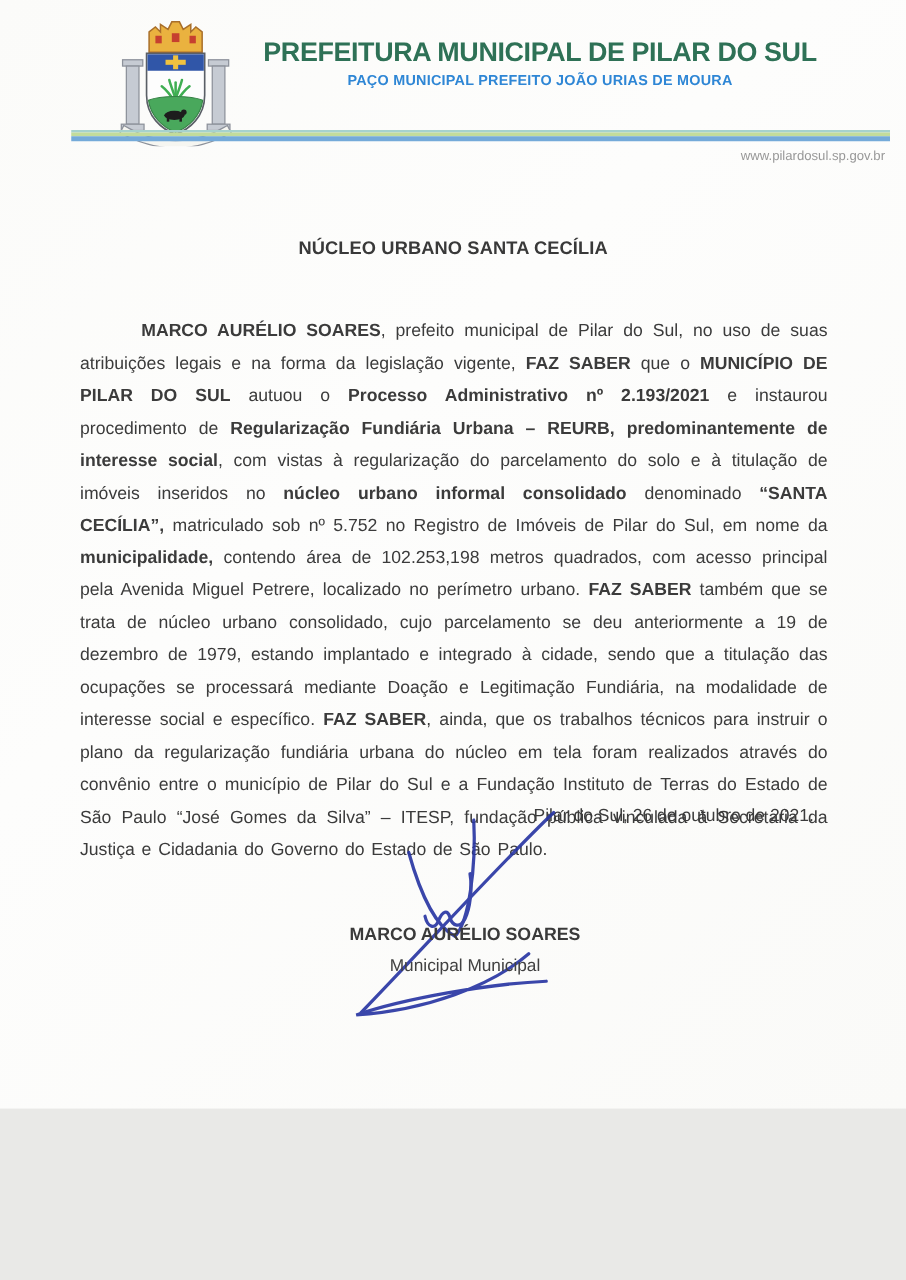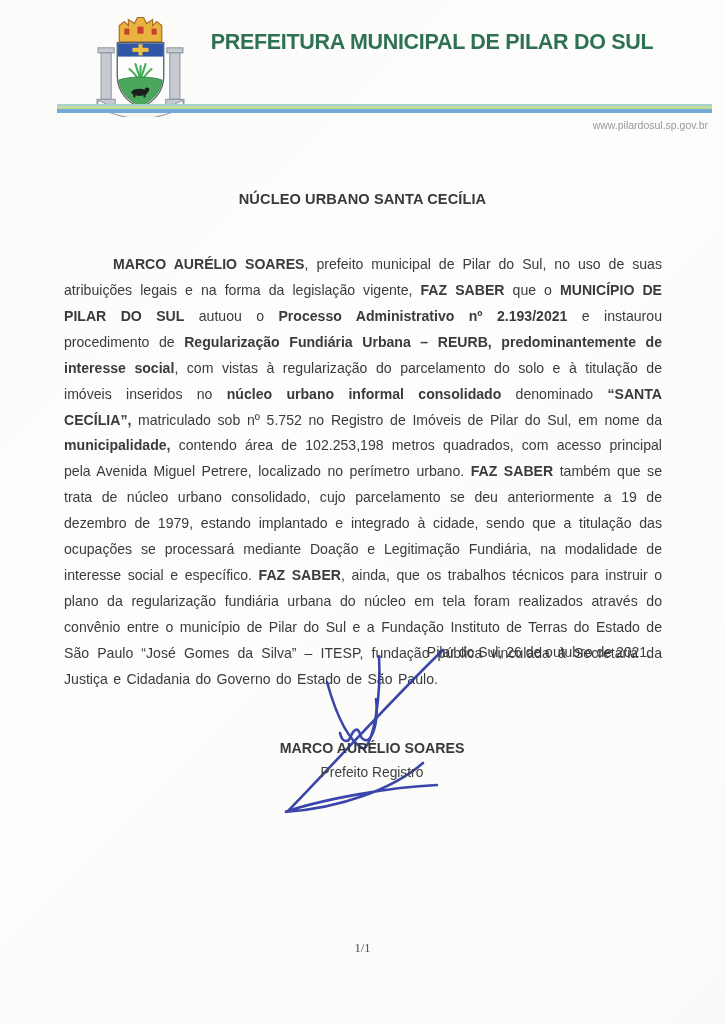--- a/index.html
+++ b/index.html
@@ -5,21 +5,21 @@
   :root{
     --green:#2e7156;
     --blue:#2e86d5;
     --ink:#3b3b3b;
     --sig:#2a37a3;
   }
   html,body{margin:0;padding:0;}
   body{background:#e9e9e7;font-family:"Liberation Sans",sans-serif;}
   .page{
     position:relative;
-    width:725px;height:1024px;
+    width:725px;height:887px;
     margin:0 auto;
     background:linear-gradient(135deg,#fbfbf9 0%,#fdfdfc 40%,#fafaf8 100%);
     overflow:hidden;
     box-shadow:0 0 6px rgba(0,0,0,.25);
   }
   
   .crest{position:absolute;left:93px;top:15px;width:95px;height:102px;}
   .header-text{position:absolute;left:165px;top:30px;width:534px;text-align:center;}
   .header-title{
     font-size:21.5px;font-weight:bold;color:var(--green);
@@ -115,20 +115,21 @@
       <rect x="40" y="77" width="2" height="4"></rect>
       <rect x="50" y="77" width="2" height="4"></rect>
       <circle cx="53.5" cy="73.5" r="2.2"></circle>
     </g>
 
     <path d="M6 84 Q26 96 47 96 Q68 96 88 84 L91 90 Q68 102 47 102 Q26 102 3 90 Z" fill="#f6f6f1" stroke="#8d929b" stroke-width="1"></path>
   </svg>
 
   <div class="header-text">
     <div class="header-title">PREFEITURA MUNICIPAL DE PILAR DO SUL</div>
+    <div class="header-subtitle">PAÇO MUNICIPAL PREFEITO JOÃO URIAS DE MOURA</div>
   </div>
 
   <div class="divider">
     <div class="l1"></div>
       <div class="l2"></div>
       <div class="l3"></div>
   </div>
 
   <div class="website">www.pilardosul.sp.gov.br</div>
 
@@ -148,17 +149,17 @@
 
       <path d="M74 46 C84 82 97 106 111 113 C122 102 128 58 126 20"></path>
 
       <path d="M87 97 c2 9 8 11 11 3 c3 -7 7 -9 9 -2 c2 7 8 9 12 1 c4 -8 6 -24 4 -36"></path>
 
       <path d="M170 127 C140 153 88 172 32 176 C70 163 138 151 184 149"></path>
     </g>
   </svg>
 
   <div class="sig-name">MARCO AURÉLIO SOARES</div>
-  <div class="sig-role">Prefeito Registro</div>
+  <div class="sig-role">Municipal Municipal</div>
 
   <div class="page-number">1/1</div>
 
 </div>
 
 </body></html>

